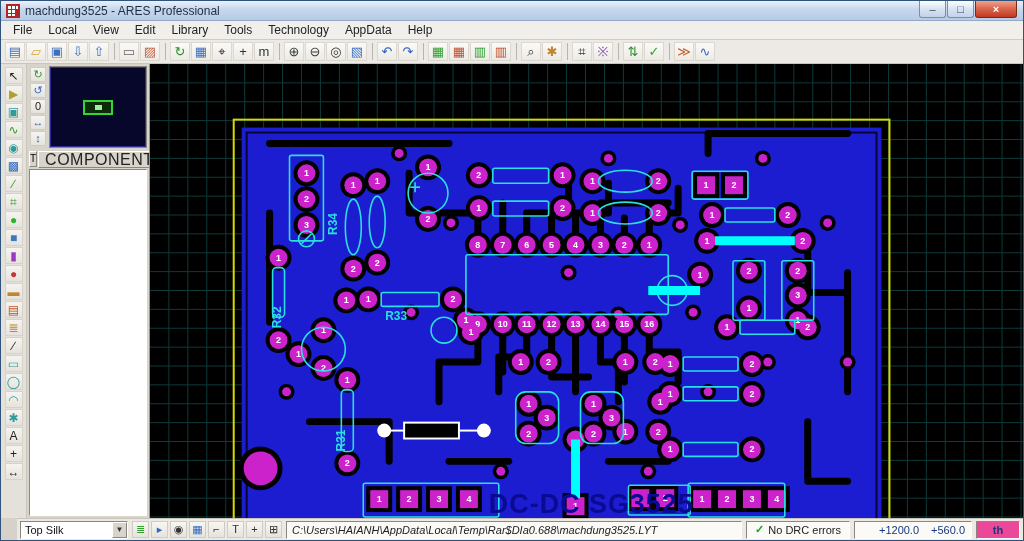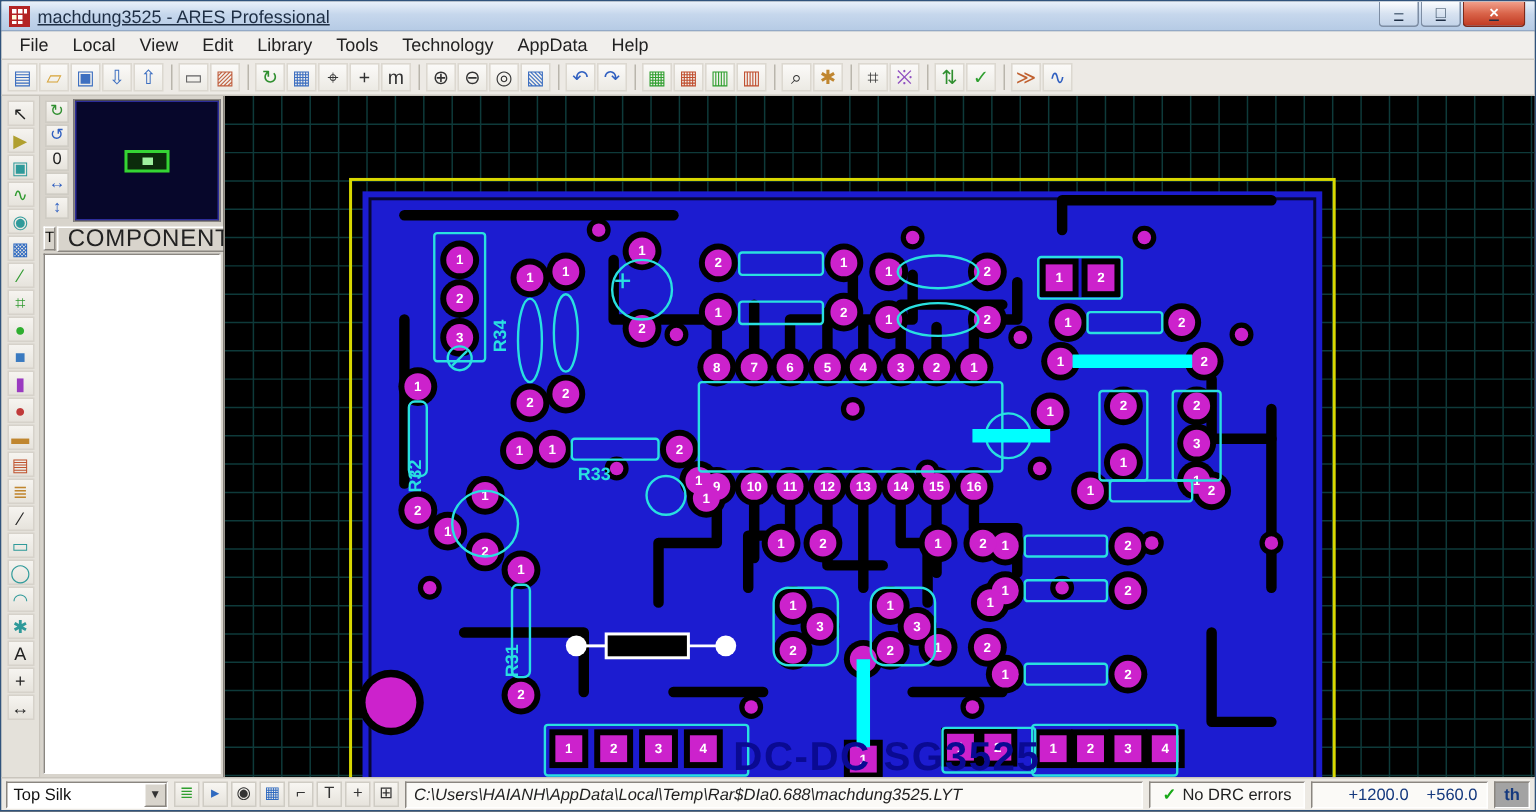--- a/index.html
+++ b/index.html
@@ -1,21 +1,21 @@
 <!DOCTYPE html>
 <html><head>
 <meta charset="utf-8">
 <style>
   html,body{margin:0;padding:0;width:1024px;height:541px;overflow:hidden;
     font-family:"Liberation Sans",sans-serif;font-size:12px;background:#9fb6d4;}
   *{box-sizing:border-box;}
   .window{width:1024px;height:541px;display:flex;flex-direction:column;border:1px solid #30537c;background:#d6d2ca;}
   
   .titlebar{height:20px;flex:0 0 20px;display:flex;align-items:center;gap:5px;padding-left:5px;
-    background:linear-gradient(#e9f1fb,#c6d7ec 45%,#b6cbe5);border-bottom:1px solid #93a9c6;color:#1e2e44;text-decoration:underline;}
+    background:linear-gradient(#e9f1fb,#c6d7ec 45%,#b6cbe5);border-bottom:1px solid #93a9c6;color:#1e2e44;}
   .title-text{font-size:12px;}
   .win-buttons{margin-left:auto;align-self:flex-start;display:flex;margin-right:6px;}
   .win-btn{width:27px;height:17px;display:flex;align-items:center;justify-content:center;font-size:11px;line-height:1;
     border:1px solid #7d8da3;border-top:none;border-radius:0 0 3px 3px;margin-left:1px;
     background:linear-gradient(#fdfeff,#d8e3f1 50%,#c3d3e8);color:#33485f;cursor:default;}
   .win-btn.close{width:42px;background:linear-gradient(#f2a18c,#d9644a 50%,#c13a22);border-color:#7c291a;color:#fff;font-weight:bold;}
   
   .menubar{height:19px;flex:0 0 19px;display:flex;align-items:center;padding-left:4px;background:#f1efec;border-bottom:1px solid #cfccc4;color:#222;}
   .menu-item{padding:17px 8px;}
   
@@ -37,31 +37,31 @@
   .mini-board{width:30px;height:15px;border:2px solid #35d435;background:#0b2b0b;}
   .mini-board::before{content:"";display:block;width:7px;height:5px;background:#9ef09e;margin:3px auto 0;}
   .components-bar{height:17px;flex:0 0 17px;display:flex;gap:1px;margin-top:3px;}
   .t-btn{width:16px;height:16px;font-size:10px;line-height:1;padding:0;border:1px solid;border-color:#fff #8a8680 #8a8680 #fff;background:#d8d4cc;}
   .comp-header{flex:1;border:1px solid;border-color:#fff #8a8680 #8a8680 #fff;background:#d8d4cc;font-size:16px;display:flex;align-items:center;padding-left:6px;letter-spacing:.5px;color:#222;}
   .comp-list{flex:1;margin-top:1px;background:#fff;border:1px solid;border-color:#8a8680 #fff #fff #8a8680;}
   .canvas-wrap{flex:1;position:relative;background:#000;border-left:1px solid #9a968e;}
   #pcb-svg{position:absolute;inset:0;width:100%;height:100%;display:block;}
   #pcb-svg text{font-family:"Liberation Sans",sans-serif;}
   
-  .statusbar{height:22px;flex:0 0 22px;display:flex;align-items:center;gap:4px;padding:0 3px;background:#ece9e3;border-top:1px solid #c9c5bd;font-size:11px;}
+  .statusbar{height:22px;flex:0 0 22px;display:flex;align-items:center;gap:4px;padding:0 3px;background:#ece9e3;border-top:1px solid #c9c5bd;font-size:11px;margin-left:16px;}
   .layer-select{width:108px;height:18px;display:flex;align-items:center;background:#fff;border:1px solid;border-color:#8a8680 #fff #fff #8a8680;}
   .layer-text{flex:1;padding-left:4px;color:#111;}
   .dd-arrow{width:15px;height:16px;display:flex;align-items:center;justify-content:center;font-size:8px;background:#d8d4cc;border:1px solid;border-color:#fff #8a8680 #8a8680 #fff;color:#333;}
   .sb-icons{display:flex;gap:2px;}
   .sb-icon{width:17px;height:17px;display:flex;align-items:center;justify-content:center;font-size:11px;line-height:1;border:1px solid #cfccc4;background:linear-gradient(#f8f6f2,#e6e3dc);}
   .sb-path{flex:1;height:18px;display:flex;align-items:center;padding-left:5px;background:#fbfaf7;border:1px solid;border-color:#8a8680 #fff #fff #8a8680;color:#222;white-space:nowrap;overflow:hidden;font-style:italic;}
   .sb-drc{height:18px;display:flex;align-items:center;gap:4px;padding:0 8px;background:#fbfaf7;border:1px solid;border-color:#8a8680 #fff #fff #8a8680;color:#222;}
   .drc-check{color:#17a917;font-weight:bold;}
   .sb-coords{width:118px;height:18px;display:flex;align-items:center;justify-content:flex-end;gap:12px;padding:0 6px;background:#fbfaf7;border:1px solid;border-color:#8a8680 #fff #fff #8a8680;color:#15397e;}
-  .sb-units{width:24px;height:18px;display:flex;align-items:center;justify-content:center;background:#a3a3a3;border:1px solid;border-color:#8a8680 #fff #fff #8a8680;color:#15397e;font-weight:bold;}
+  .sb-units{width:44px;height:18px;display:flex;align-items:center;justify-content:center;background:#ec4899;border:1px solid;border-color:#8a8680 #fff #fff #8a8680;color:#15397e;font-weight:bold;}
 </style>
 </head>
 <body>
 
 <div class="window">
 
   <div class="titlebar">
     <svg width="14" height="14" viewBox="0 0 14 14">
       <rect x="0" y="0" width="14" height="14" fill="#b32424"></rect>
       <rect x="2" y="2" width="3" height="3" fill="#fff"></rect>

